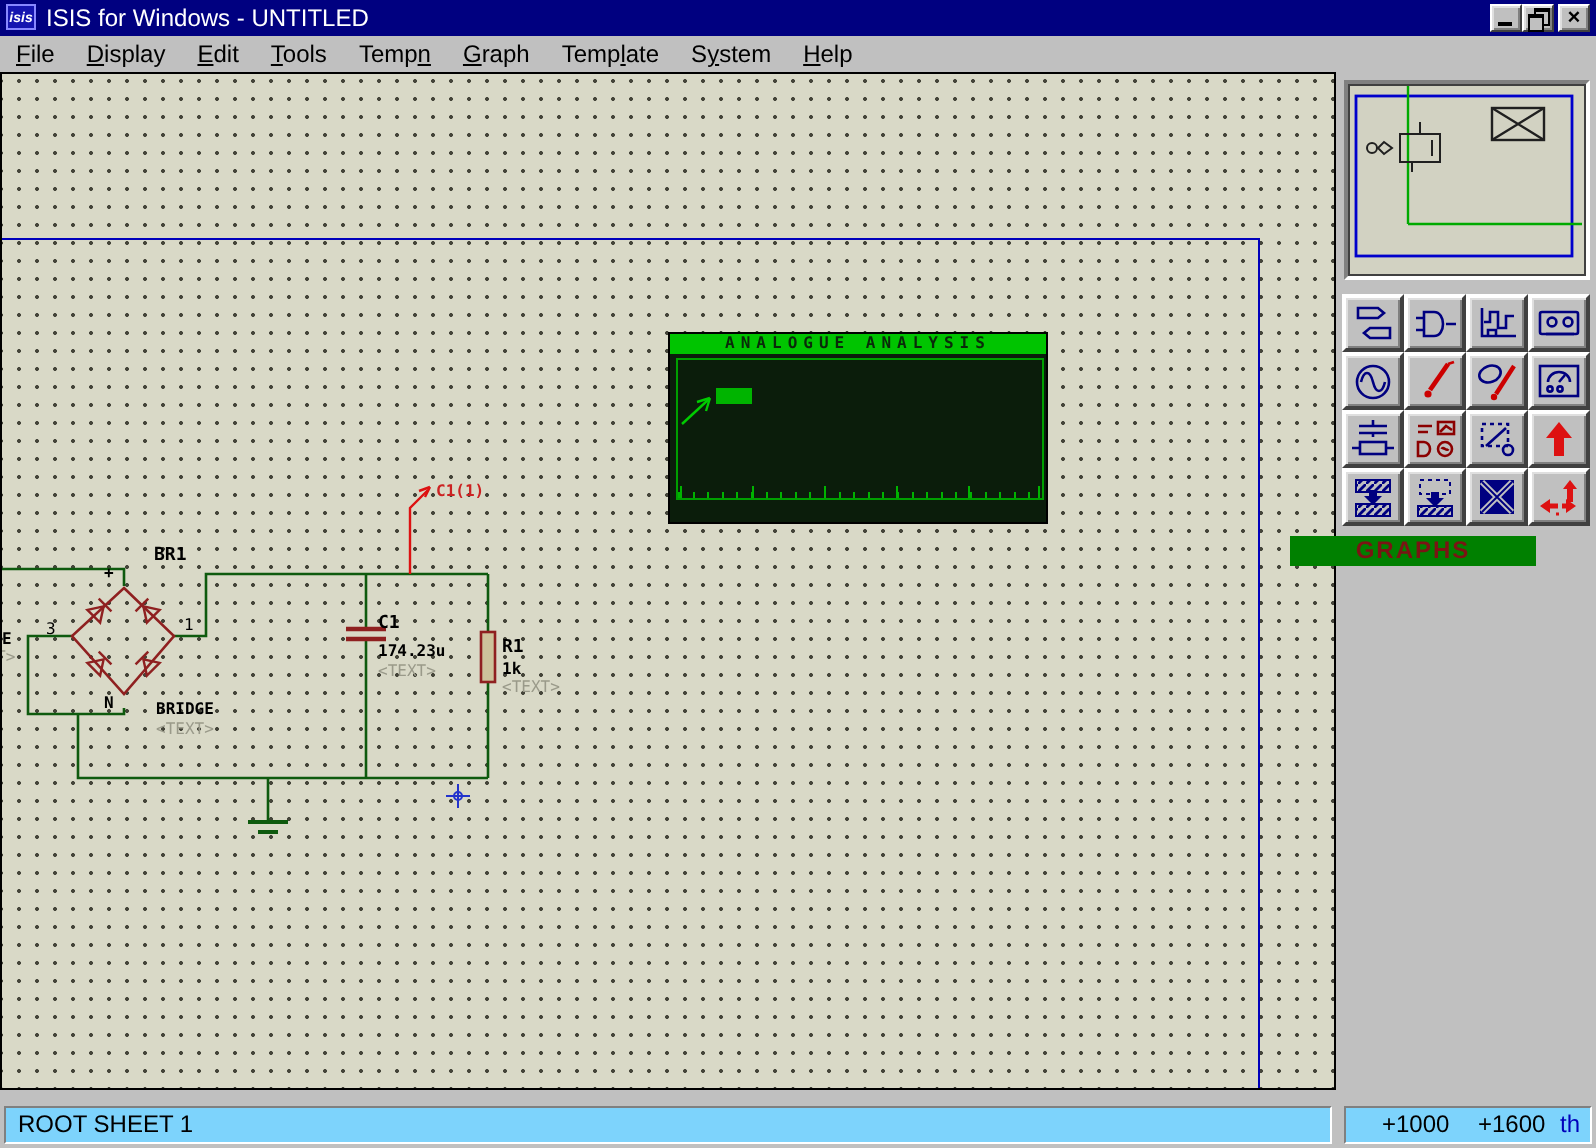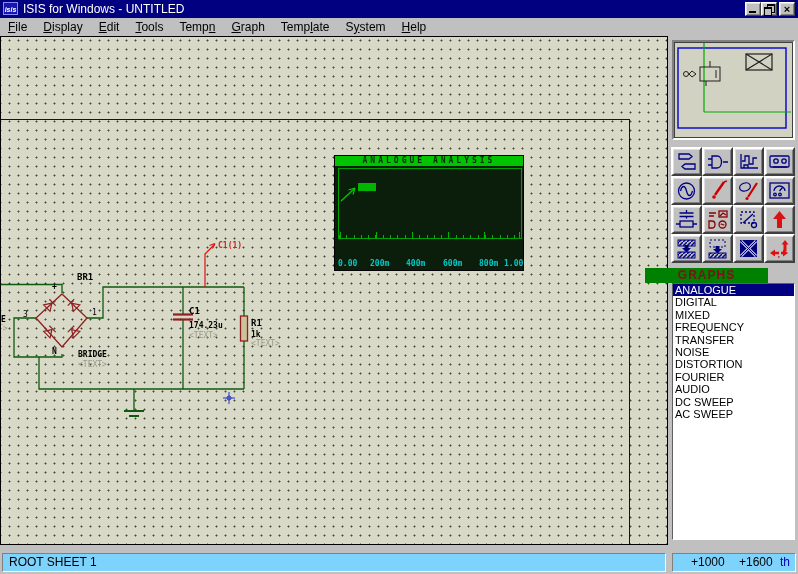--- a/index.html
+++ b/index.html
@@ -25,21 +25,21 @@
   .menu-item .u{text-decoration:underline;}
   
   .canvas{position:absolute;left:0;top:36px;width:668px;height:509px;box-sizing:border-box;
           background:#d9d9c7;border:1px solid #000;
           background-image:radial-gradient(#45453a 0.9px, rgba(0,0,0,0) 1.1px);
           background-size:9px 9px;background-position:4px 8px;}
   .sheet-h{position:absolute;left:0;top:82px;width:628px;height:1px;background:#0000bb;}
   .sheet-v{position:absolute;left:628px;top:82px;width:1px;height:425px;background:#0000bb;}
   .schem-svg{position:absolute;left:0;top:0;}
   
-  .graphwin{position:absolute;left:333px;top:118px;width:190px;height:116px;background:#0b1d0b;border:1px solid #000;box-sizing:border-box;}
+  .graphwin{position:absolute;left:333px;top:129px;width:190px;height:96px;background:#0b1d0b;border:1px solid #000;box-sizing:border-box;}
   .graphwin-title{position:absolute;left:0;top:0;width:100%;height:10px;background:#00c400;color:#0a2a0a;
       font-family:"DejaVu Sans Mono",monospace;font-weight:bold;font-size:8px;line-height:10px;text-align:center;letter-spacing:3px;}
   .graphwin-plot{position:absolute;left:3px;top:12px;width:182px;height:69px;border:1px solid #00a000;}
   .ticks-minor{position:absolute;left:0;bottom:0;width:100%;height:3px;
       background-image:repeating-linear-gradient(to right,#00b400 0 1px,transparent 1px 7.3px);}
   .tick-major{position:absolute;bottom:0;width:1px;height:6px;background:#00b400;}
   .xlabels{position:absolute;left:3px;bottom:1px;width:184px;height:10px;}
   .xlabels span{position:absolute;top:0;color:#00c8c8;font-family:"DejaVu Sans Mono",monospace;font-size:8px;font-weight:bold;}
   
   .overview{position:absolute;left:672px;top:40px;width:123px;height:100px;box-sizing:border-box;
@@ -194,28 +194,20 @@
         <div class="tick-major" style="left:145px"></div>
         <div class="tick-major" style="left:180px"></div>
         <svg width="182" height="69" viewBox="0 0 182 69">
           <rect x="19" y="14" width="18" height="8" fill="#00b400"></rect>
           <g stroke="#00cc00" stroke-width="1.2" fill="none">
             <path d="M2,32 L15,20"></path>
             <path d="M16,19 L9.5,21 M16,19 L14,25.5"></path>
           </g>
         </svg>
       </div>
-      <div class="xlabels">
-        <span style="left:0">0.00</span>
-        <span style="left:32px">200m</span>
-        <span style="left:68px">400m</span>
-        <span style="left:105px">600m</span>
-        <span style="left:141px">800m</span>
-        <span style="left:166px">1.00</span>
-      </div>
     </div>
   </div>
 
   <div class="overview">
     <svg width="117" height="94" viewBox="0 0 117 94">
       <rect x="4" y="6" width="108" height="80" fill="none" stroke="#0000cc" stroke-width="1.4"></rect>
       <g stroke="#00aa00" stroke-width="1.2">
         <line x1="30" y1="0" x2="30" y2="70"></line>
           <line x1="30" y1="70" x2="117" y2="70"></line>
       </g>
@@ -354,33 +346,20 @@
       <svg width="24" height="22" viewBox="0 0 24 22">
         <polygon points="17,2 20.5,6.5 18.5,6.5 18.5,13 15.5,13 15.5,6.5 13.5,6.5" fill="#dd1111"></polygon>
         <polygon points="2,15 7,11.5 7,13.8 11,13.8 11,16.2 7,16.2 7,18.5" fill="#dd1111"></polygon>
         <polygon points="13,13.8 15,13.8 15,11.5 20,15 15,18.5 15,16.2 13,16.2" fill="#dd1111"></polygon>
         <path d="M10,19 l3,0" stroke="#dd1111" stroke-width="1.5" stroke-dasharray="1.5,1.5"></path>
       </svg>
     </button>
   </div>
 
   <div class="graphs-header">GRAPHS</div>
-  <div class="graphs-list">
-    <div class="graphs-item selected">ANALOGUE</div>
-    <div class="graphs-item">DIGITAL</div>
-    <div class="graphs-item">MIXED</div>
-    <div class="graphs-item">FREQUENCY</div>
-    <div class="graphs-item">TRANSFER</div>
-    <div class="graphs-item">NOISE</div>
-    <div class="graphs-item">DISTORTION</div>
-    <div class="graphs-item">FOURIER</div>
-    <div class="graphs-item">AUDIO</div>
-    <div class="graphs-item">DC SWEEP</div>
-    <div class="graphs-item">AC SWEEP</div>
-  </div>
 
   <div class="statusbar">
     <div class="status-panel status-left">ROOT SHEET 1</div>
     <div class="status-panel status-right">
       <span class="coord-x">+1000</span>
       <span class="coord-y">+1600</span>
       <span class="coord-units">th</span>
     </div>
   </div>
 

